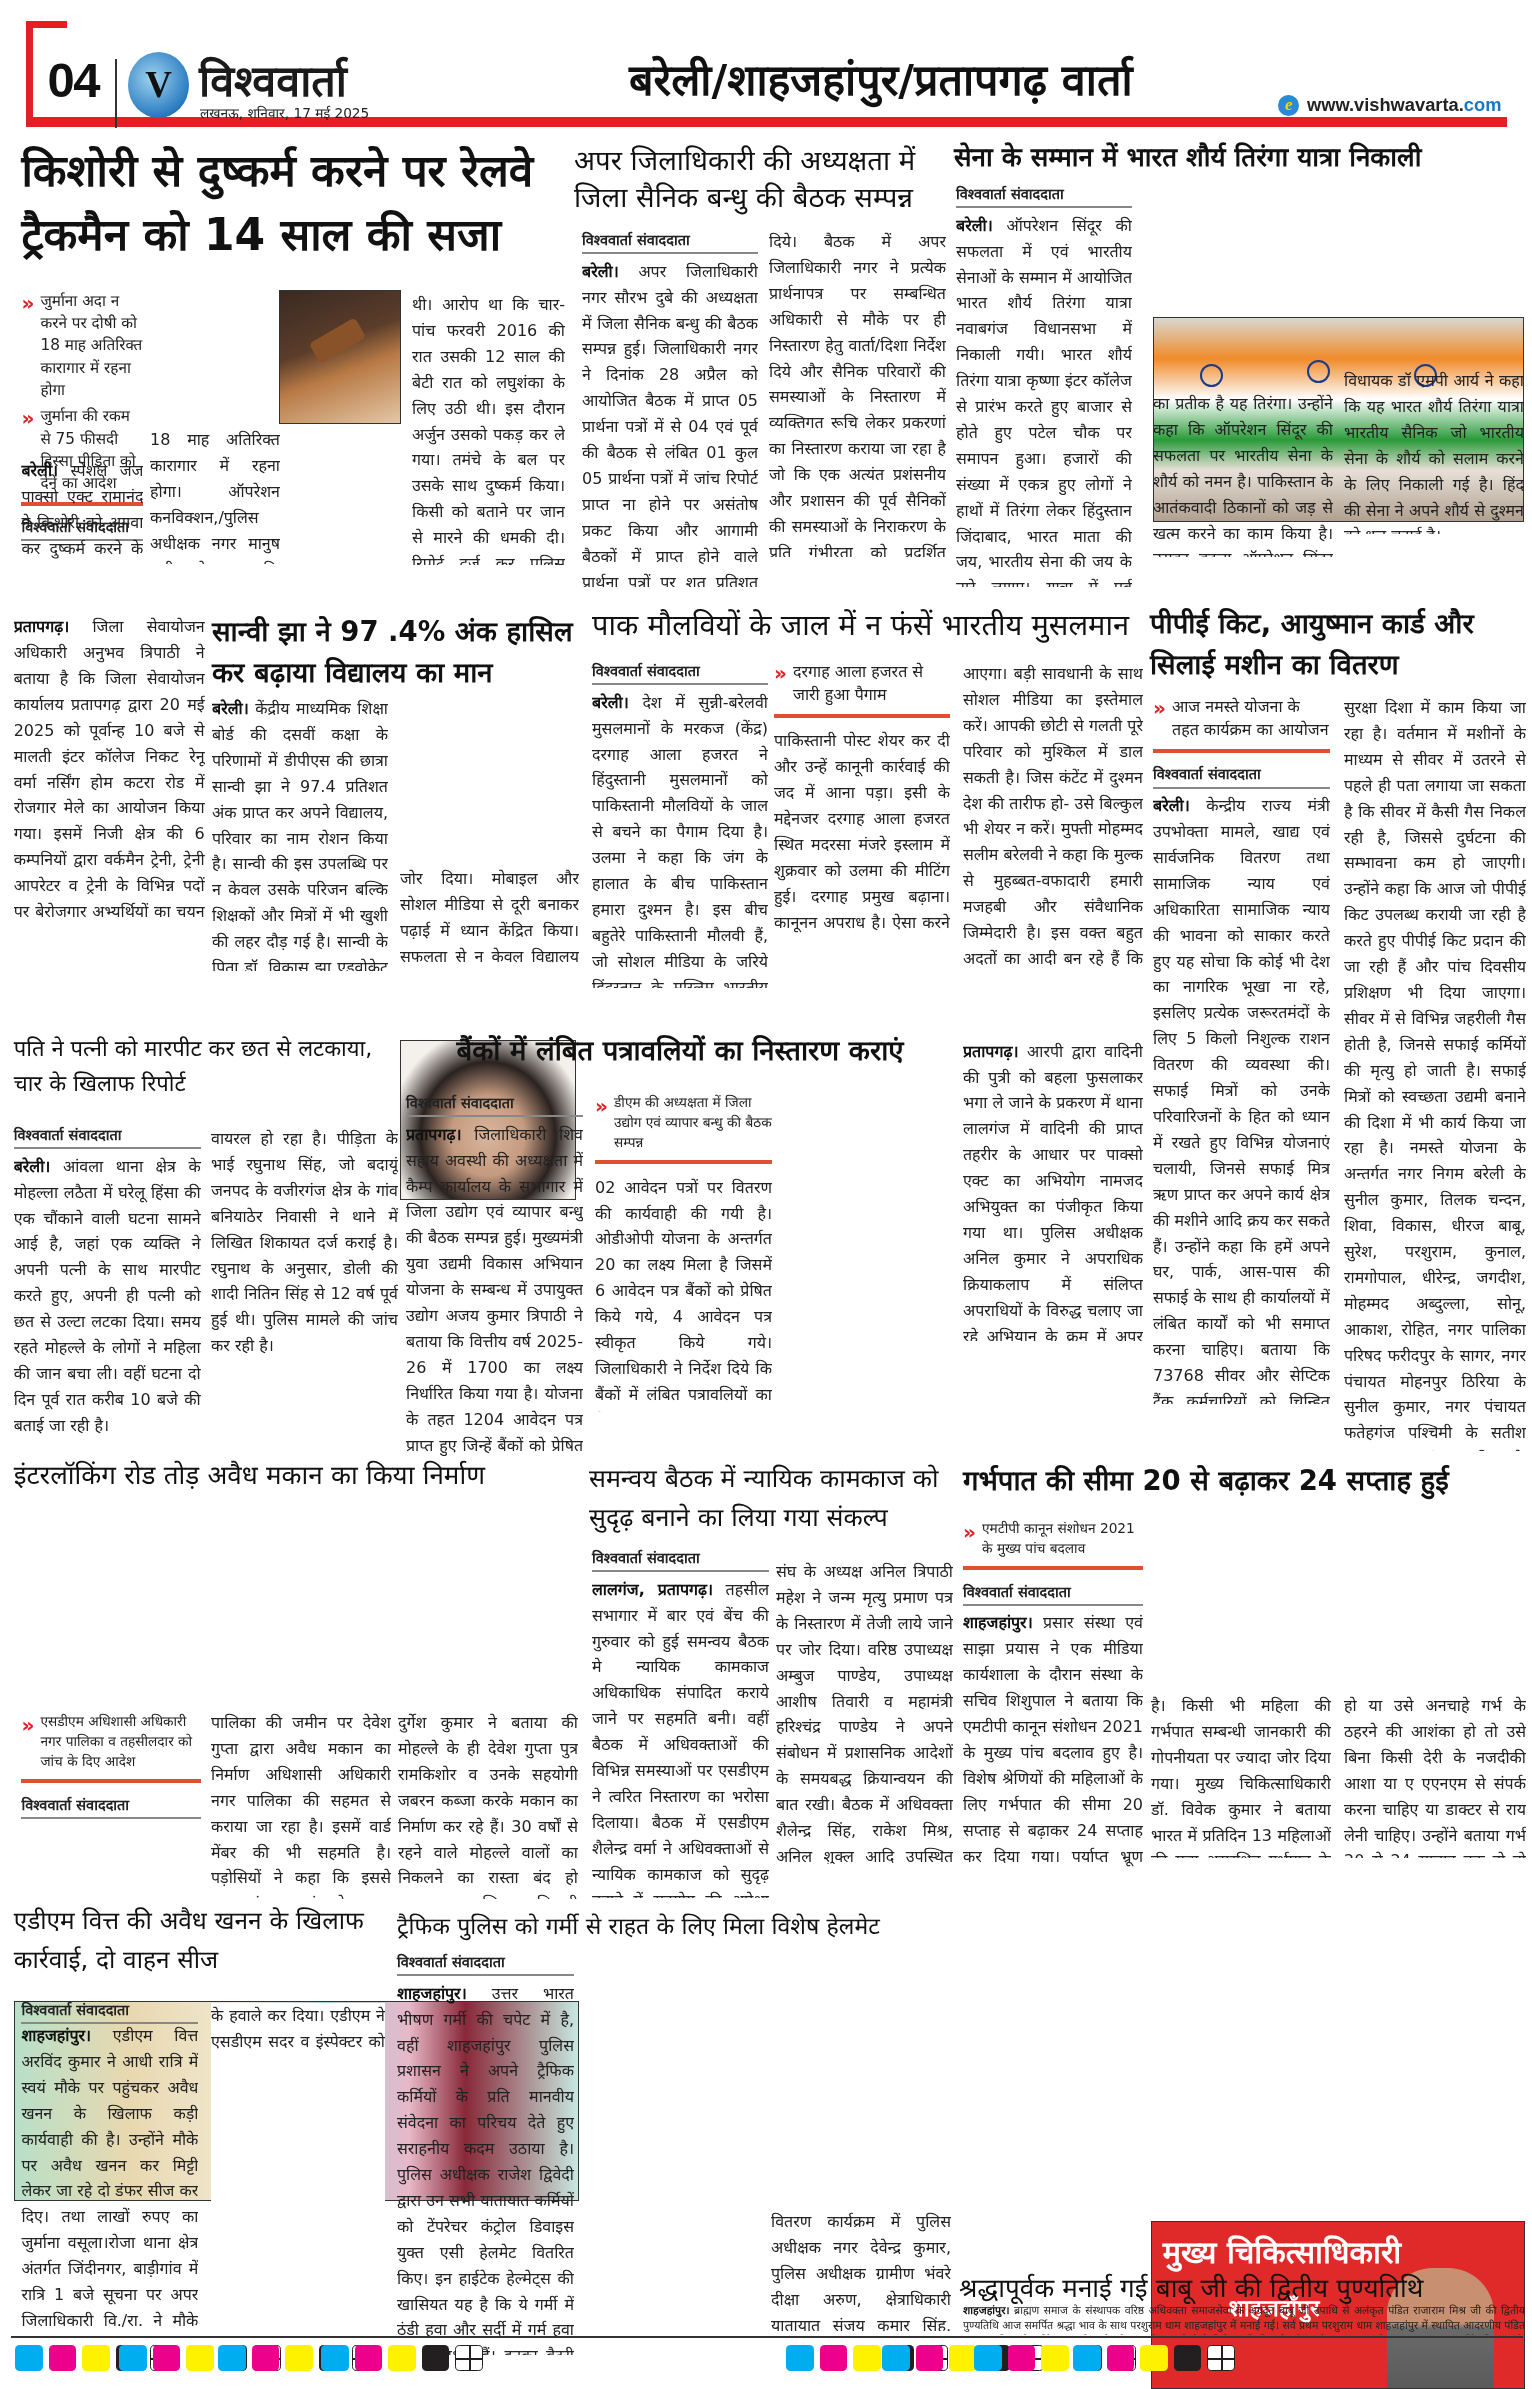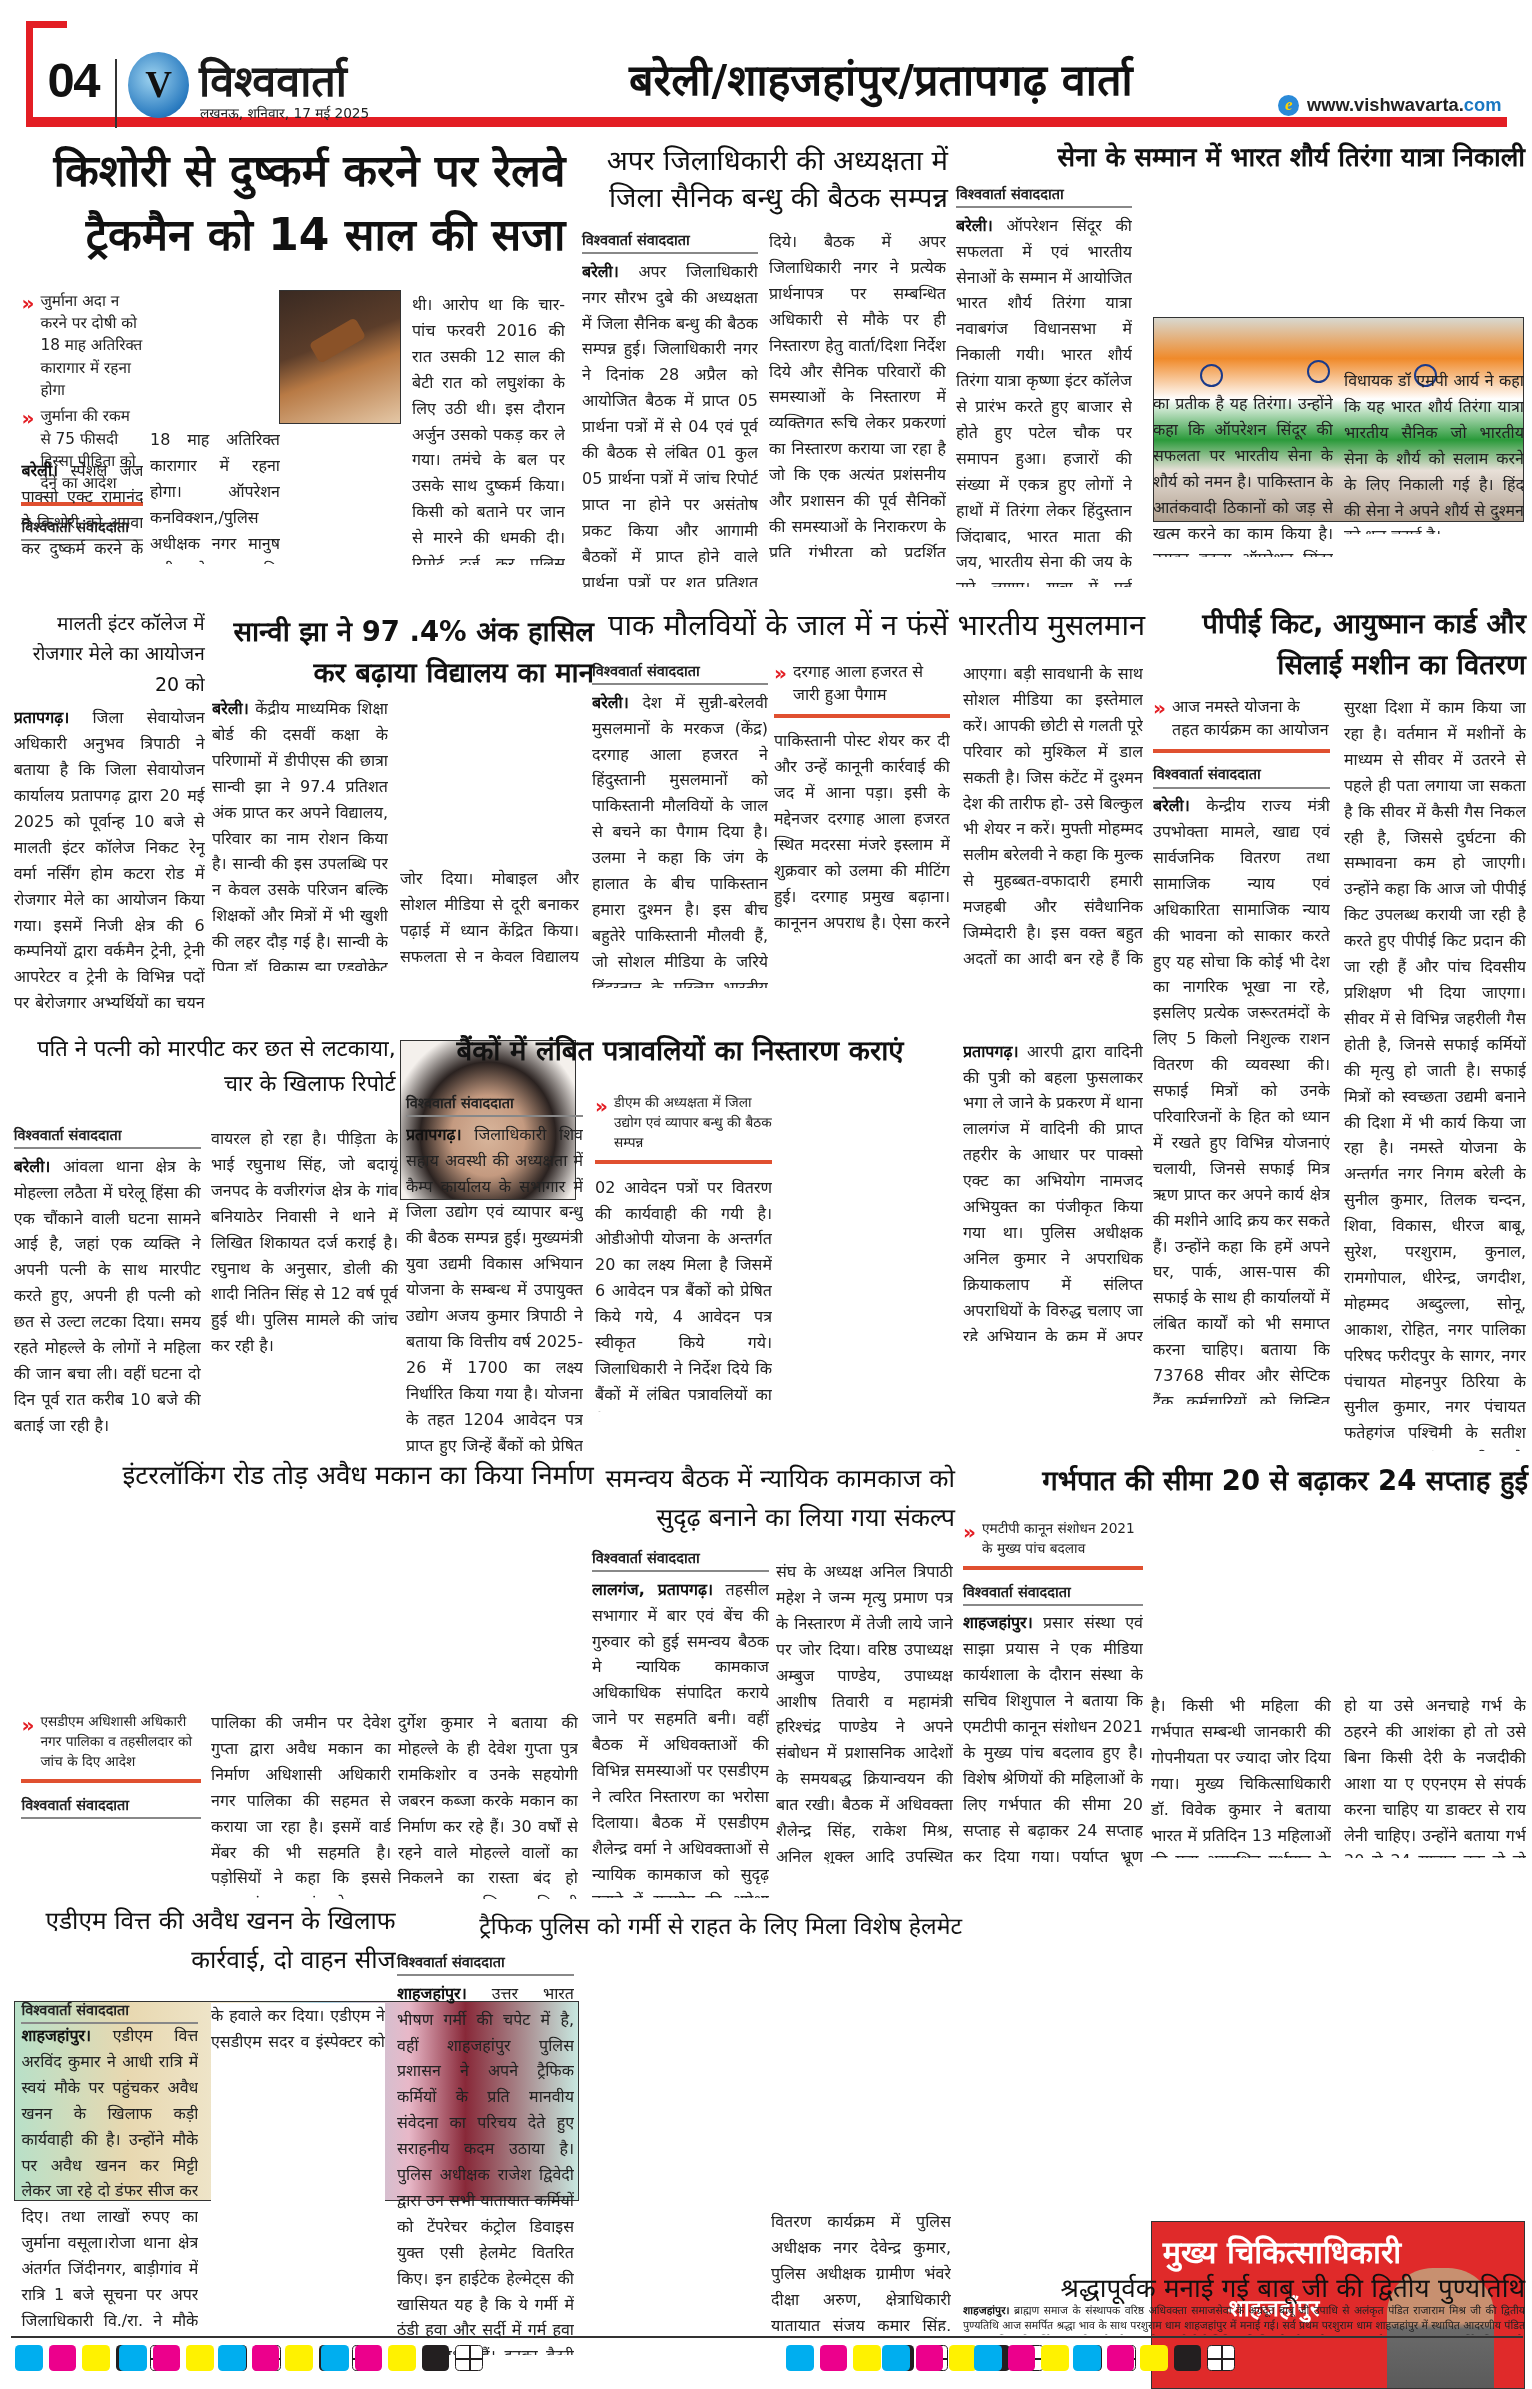--- a/index.html
+++ b/index.html
@@ -10,21 +10,21 @@
 .mast-bar{position:absolute;left:0;top:96px;width:1481px;height:9.2px;background:#e31e24}
 .pageno{position:absolute;left:21.4px;top:30.5px;font-family:"Liberation Sans",sans-serif;font-size:49px;font-weight:bold;color:#111;letter-spacing:-1.5px}
 .pagesep{position:absolute;left:89px;top:38px;width:1.5px;height:69px;background:#333}
 .logo{position:absolute;left:102px;top:30.5px;width:61px;height:66px;border-radius:50%;background:radial-gradient(circle at 40% 40%,#9fd4f0,#2a7bc0 70%,#1a4f90);display:flex;align-items:center;justify-content:center;color:#111;font-weight:bold;font-size:37px;font-family:"Liberation Serif",serif}
 .brand{position:absolute;left:173px;top:29px;font-size:43px;font-weight:bold;color:#1a1a1a}
 .dateline{position:absolute;left:174px;top:82px;font-size:13.7px;color:#222}
 .section-title{position:absolute;left:603px;top:27.5px;font-size:43px;font-weight:bold;color:#111;white-space:nowrap}
 .website{position:absolute;left:1252px;top:73px;font-family:"Liberation Sans",sans-serif;font-size:18.3px;font-weight:bold;color:#222;display:flex;align-items:center;gap:7.6px}
 .website .com{color:#1a78c2}
 .ie-icon{width:21.4px;height:21.4px;border-radius:50%;background:#2a8ad8;color:#ffd200;font-weight:bold;font-size:17px;display:flex;align-items:center;justify-content:center;font-family:"Liberation Serif",serif;font-style:italic}
-.headline{font-weight:bold;color:#111;line-height:1.2;text-align:right}
+.headline{font-weight:bold;color:#111;line-height:1.2;text-align:left}
 .h-xl{font-size:47px}
 .h-md{font-size:29px}
 .byline{font-size:14.5px;font-weight:bold;color:#222;border-bottom:2.3px solid #888;padding-bottom:3.1px;margin-bottom:4.6px}
 .body-text{font-size:16px;line-height:1.62;text-align:justify;color:#222}
 .body-text b{font-weight:bold;color:#111}
 .bullet{display:flex;gap:6.1px;font-size:18.3px;line-height:1.45;color:#222;margin-bottom:4.6px}
 .bullet .mark{color:#e31e24;font-weight:bold;font-size:20px;line-height:1.3}
 .redline{height:3.8px;background:#e05030;margin:7.6px 0 10.7px}
 .photo{border:1.5px solid #333;overflow:hidden;position:relative}
 .rule-h{position:absolute;height:2.3px;background:#333}
@@ -95,21 +95,20 @@
 </div>
 <div class="abs photo" style="left:1153px;top:183px;width:371px;height:205px;background:linear-gradient(180deg,#d8d8d0 0%,#f08a2a 20%,#ffffff 40%,#2a9a3a 60%,#e8e0d8 75%,#b0a090 100%)">
   <div style="position:absolute;left:46px;top:46px;width:23px;height:23px;border:2.3px solid #1a3a8a;border-radius:50%"></div>
   <div style="position:absolute;left:153px;top:42px;width:23px;height:23px;border:2.3px solid #1a3a8a;border-radius:50%"></div>
   <div style="position:absolute;left:260px;top:46px;width:23px;height:23px;border:2.3px solid #1a3a8a;border-radius:50%"></div>
 </div>
 <div class="abs body-text" style="left:1153px;top:391px;width:180px;height:166px;overflow:hidden"><span>का प्रतीक है यह तिरंगा। उन्होंने कहा कि ऑपरेशन सिंदूर की सफलता पर भारतीय सेना के शौर्य को नमन है। पाकिस्तान के आतंकवादी ठिकानों को जड़ से खत्म करने का काम किया है। उसका बदला ऑपरेशन सिंदूर की सफलता को अंजाम देकर लिया। यात्रा में</span></div>
 <div class="abs body-text" style="left:1344px;top:368px;width:180px;height:166px;overflow:hidden"><span>विधायक डॉ एमपी आर्य ने कहा कि यह भारत शौर्य तिरंगा यात्रा भारतीय सैनिक जो भारतीय सेना के शौर्य को सलाम करने के लिए निकाली गई है। हिंद की सेना ने अपने शौर्य से दुश्मन को धूल चटाई है।</span></div>
 
 <div class="abs" style="left:13.7px;top:608px;width:191px">
-  <div class="headline" style="font-weight:normal;font-size:19px;line-height:1.6">मालती इंटर कॉलेज में रोजगार मेले का आयोजन 20 को</div>
   <div class="body-text" style="margin-top:6.1px;height:305px;overflow:hidden"><b>प्रतापगढ़।</b> <span>जिला सेवायोजन अधिकारी अनुभव त्रिपाठी ने बताया है कि जिला सेवायोजन कार्यालय प्रतापगढ़ द्वारा 20 मई 2025 को पूर्वान्ह 10 बजे से मालती इंटर कॉलेज निकट रेनू वर्मा नर्सिंग होम कटरा रोड में रोजगार मेले का आयोजन किया गया। इसमें निजी क्षेत्र की 6 कम्पनियों द्वारा वर्कमैन ट्रेनी, ट्रेनी आपरेटर व ट्रेनी के विभिन्न पदों पर बेरोजगार अभ्यर्थियों का चयन किया जायेगा। इच्छुक अभ्यर्थी मेले में अपने साथ पंजीयन प्रपत्र, मूल शैक्षिक प्रमाण पत्र, पासपोर्ट साइज फोटो के साथ सम्मिलित हो सकते हैं। रोजगार मेले में प्रतिभाग करने के लिये सेवायोजन पोर्टल पर आनलाइन पंजीयन अनिवार्य है। ब्राउजर में खोलें। इसके बाद साइन अप/लागिन मेन्यू में जाकर जॉबसीकर आप्शन का चयन करें।</span></div>
 </div>
 
 <div class="abs" style="left:212px;top:611px;width:382px">
   <div class="headline" style="font-size:27.5px;line-height:1.5">सान्वी झा ने 97 .4% अंक हासिल कर बढ़ाया विद्यालय का मान</div>
 </div>
 <div class="abs body-text" style="left:212px;top:696px;width:176px;height:275px;overflow:hidden"><b>बरेली।</b> <span>केंद्रीय माध्यमिक शिक्षा बोर्ड की दसवीं कक्षा के परिणामों में डीपीएस की छात्रा सान्वी झा ने 97.4 प्रतिशत अंक प्राप्त कर अपने विद्यालय, परिवार का नाम रोशन किया है। सान्वी की इस उपलब्धि पर न केवल उसके परिजन बल्कि शिक्षकों और मित्रों में भी खुशी की लहर दौड़ गई है। सान्वी के पिता डॉ. विकास झा एडवोकेट हैं। परीक्षा की तैयारी के दौरान उसने नियमित अध्ययन, समय का बेहतर प्रबंधन और हर विषय में गहराई से समझ विकसित करने पर</span></div>
 <div class="abs photo" style="left:400px;top:701px;width:176px;height:160px;background:radial-gradient(ellipse at 50% 60%,#d9b69c 0%,#c49a80 30%,#2a2220 55%,#f4f0ec 80%)"></div>
 <div class="abs body-text" style="left:400px;top:866px;width:179px;height:105px;overflow:hidden"><span>जोर दिया। मोबाइल और सोशल मीडिया से दूरी बनाकर पढ़ाई में ध्यान केंद्रित किया। सफलता से न केवल विद्यालय का गर्व हुआ है बल्कि वह शहर की अन्य छात्राओं के लिए भी प्रेरणास्त्रोत बन गई हैं।</span></div>
 

